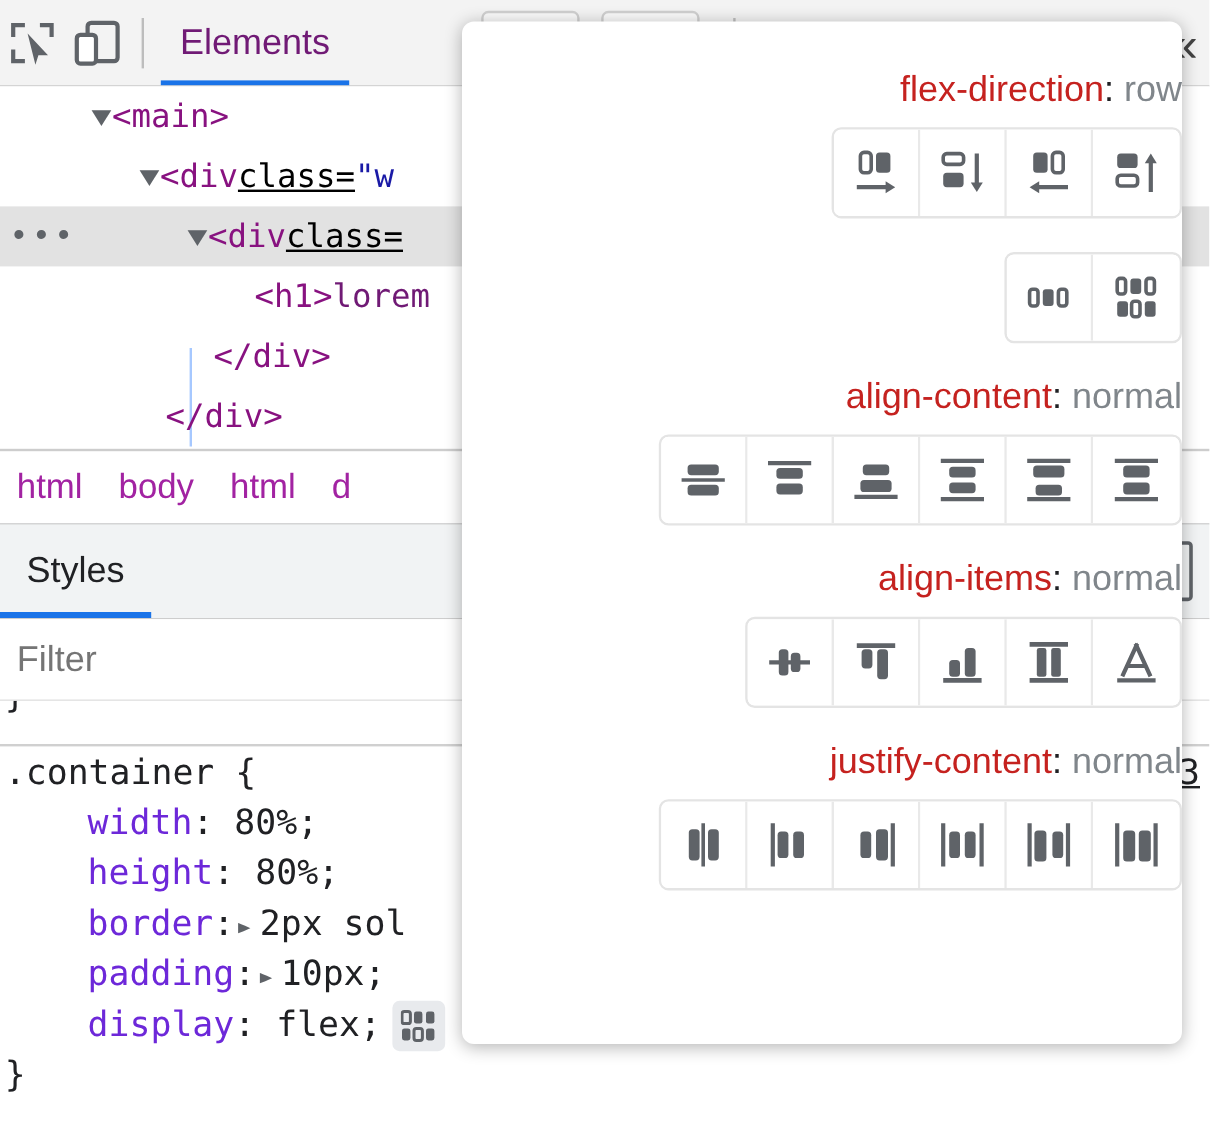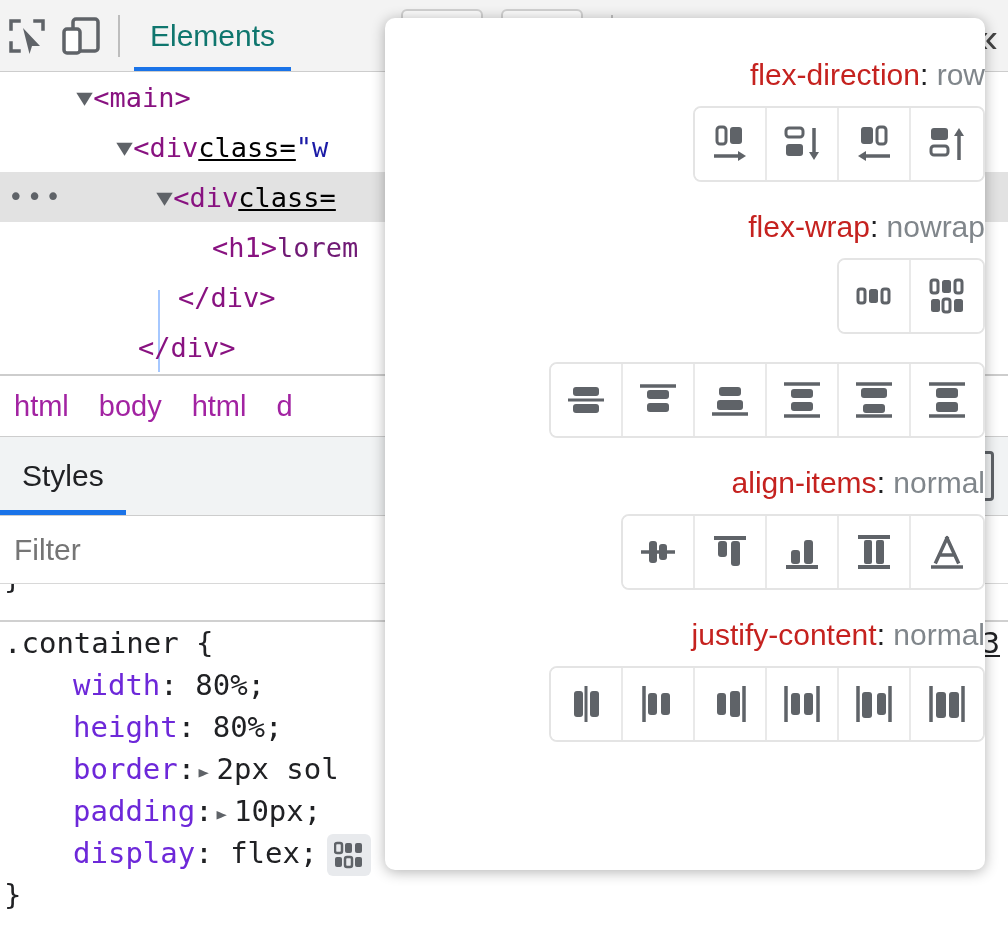--- a/index.html
+++ b/index.html
@@ -21,21 +21,21 @@
   }
   .tb-btn{
     width:54px;height:52px;display:flex;align-items:center;justify-content:center;
     cursor:pointer;
   }
   .tb-sep{width:2px;height:42px;background:#bdbdbd;margin:0 14px 0 10px;}
   .tab{
     height:70px;display:flex;align-items:center;padding:0 16px;
     font-size:30px;color:#5a5a5a;position:relative;cursor:pointer;white-space:nowrap;
   }
-  .tab.active{color:#0f766e;}
+  .tab.active{color:#701a75;}
   .tab.active:after{
     content:"";position:absolute;left:0;right:0;bottom:0;height:4px;background:#1a73e8;
   }
   .tb-box{
     width:78px;height:50px;border:2px solid #d0d0d0;border-radius:6px;background:#fbfbfb;
     position:relative;
   }
   .tb-box.sel:after{content:"";position:absolute;left:14px;right:14px;bottom:-2px;height:4px;background:#1a73e8;}
   .chev-more{
     position:absolute;right:10px;top:18px;font-size:40px;color:#444;line-height:1;
@@ -333,23 +333,20 @@
             <rect x="8" y="8" width="17" height="12" rx="3" fill="#5f6368"></rect>
             <rect x="8" y="26" width="17" height="9" rx="3" fill="none" stroke="#5f6368" stroke-width="3"></rect>
             <path d="M36 12 V40" stroke="#5f6368" stroke-width="3.5"></path>
             <path d="M31 16 L36 8 L41 16 Z" fill="#5f6368"></path>
           </svg>
         </div>
       </div>
     </div>
 
     <div class="fp-section">
-      <div class="fp-label">
-        <span>flex-wrap</span><span class="colon">: </span><span class="fp-val">nowrap</span>
-      </div>
       <div class="fp-group">
         <div class="fp-opt">
           <svg width="48" height="48" viewBox="0 0 48 48">
             <rect x="8" y="17" width="7" height="14" rx="2.5" fill="none" stroke="#5f6368" stroke-width="3"></rect>
             <rect x="19" y="17" width="9" height="14" rx="2.5" fill="#5f6368"></rect>
             <rect x="32" y="17" width="7" height="14" rx="2.5" fill="none" stroke="#5f6368" stroke-width="3"></rect>
           </svg>
         </div>
         <div class="fp-opt">
           <svg width="48" height="48" viewBox="0 0 48 48">
@@ -358,20 +355,23 @@
             <rect x="32" y="8" width="7" height="13" rx="2.5" fill="none" stroke="#5f6368" stroke-width="3"></rect>
             <rect x="8" y="27" width="9" height="13" rx="2.5" fill="#5f6368"></rect>
             <rect x="20" y="27" width="7" height="13" rx="2.5" fill="none" stroke="#5f6368" stroke-width="3"></rect>
             <rect x="31" y="27" width="9" height="13" rx="2.5" fill="#5f6368"></rect>
           </svg>
         </div>
       </div>
     </div>
 
     <div class="fp-section">
+      <div class="fp-label">
+        <span>align-content</span><span class="colon">: </span><span class="fp-val">normal</span>
+      </div>
       <div class="fp-group">
         <div class="fp-opt">
           <svg width="48" height="48" viewBox="0 0 48 48">
             <rect x="11" y="11" width="26" height="9" rx="3" fill="#5f6368"></rect>
             <path d="M6 24 H42" stroke="#5f6368" stroke-width="3"></path>
             <rect x="11" y="28" width="26" height="9" rx="3" fill="#5f6368"></rect>
           </svg>
         </div>
         <div class="fp-opt">
           <svg width="48" height="48" viewBox="0 0 48 48">

